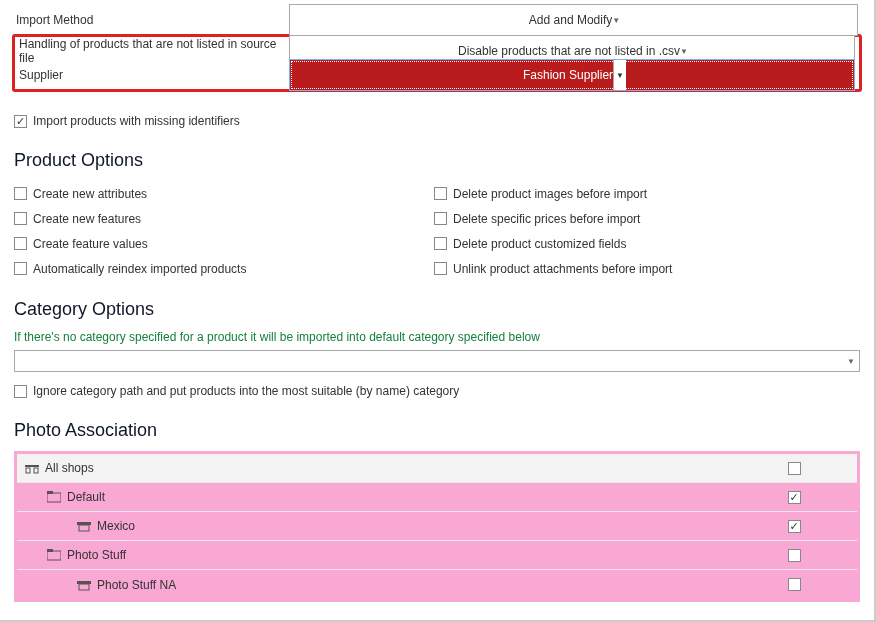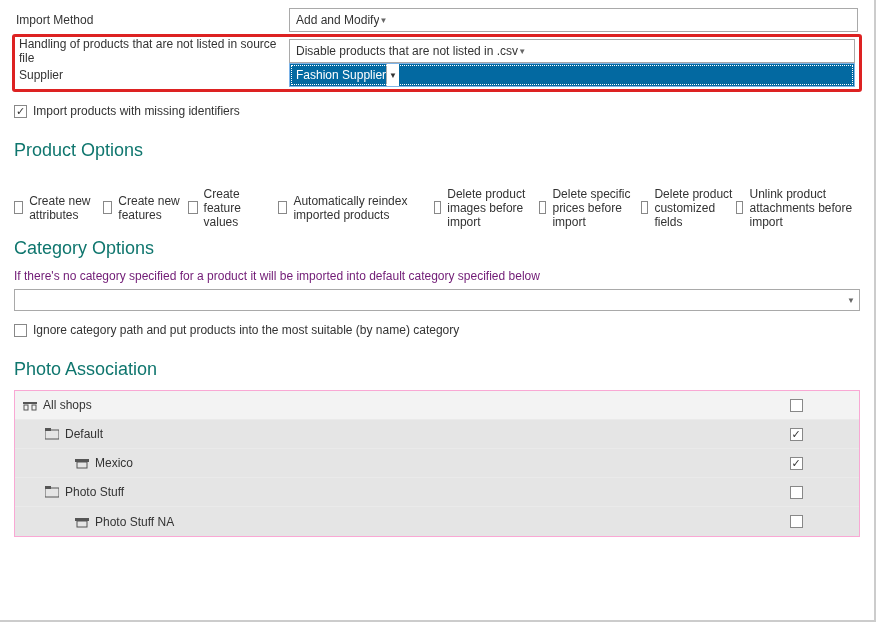--- a/index.html
+++ b/index.html
@@ -28,44 +28,44 @@
     padding: 0;
   }
   .form-label {
     flex: 0 0 275px;
     font-size: 12px;
     color: #333;
     padding-left: 2px;
   }
   .form-field {
     flex: 1;
-    height: 24px;
+    height: 32px;
     border: 1px solid #a9a9a9;
     background: #fff;
     display: flex;
     align-items: center;
-    justify-content: flex-start;
+    justify-content: center;
     padding: 0 4px 0 6px;
     font-size: 12px;
     position: relative;
     margin-right: 2px;
   }
   .form-field .value { white-space: nowrap; overflow: hidden; }
   .form-field .caret {
     font-size: 8px;
     color: #666;
   }
   .highlight-box {
     border: 3px solid #d22;
     border-radius: 3px;
     padding: 2px;
-    margin: 2px -2px 8px -2px;
+    margin: 2px -2px 18px -2px;
   }
   .supplier-field {
-    background: #0369a1;
+    background: #b91c1c;
     color: #fff;
     border: 1px solid #7eb4e8;
     outline: 1px dotted #fff;
     outline-offset: -3px;
   }
   .supplier-field .caret { color: #333; background:#fff; height:100%; display:flex; align-items:center; padding:0 2px; margin-right:-3px; border-left:1px solid #a9a9a9;}
   .checkbox-row {
     display: flex;
     align-items: center;
     height: 22px;
@@ -81,53 +81,53 @@
     align-items: center;
     justify-content: center;
     font-size: 11px;
     line-height: 1;
     color: #333;
   }
   .cb.checked::after { content: "✓"; font-size: 11px; }
   h2.section {
     font-size: 18px;
     font-weight: 400;
-    color: #0f766e;
+    color: #0f172a;
     margin: 18px 0 10px 0;
   }
   .options-grid {
     display: flex;
     gap: 0;
   }
   .options-col {
     flex: 0 0 420px;
     display: flex;
-    margin-top: 24px;
+    flex-direction: column;
   }
   .options-col .checkbox-row { height: 25px; }
   .category-help {
-    color: #701a75;
+    color: #15803d;
     font-size: 12px;
     margin-bottom: 6px;
   }
   .category-select {
     width: 100%;
     height: 22px;
     border: 1px solid #a9a9a9;
     background: #fff;
     display: flex;
     align-items: center;
     justify-content: flex-end;
     padding-right: 4px;
     margin-bottom: 8px;
   }
   .category-select .caret { font-size: 8px; color: #666; }
   .shop-tree {
-    border: 1px solid #f9a8d4;
-    background: #e5e5e5;
+    border: 3px solid #f9a8d4;
+    background: #f9a8d4;
   }
   .shop-row {
     display: flex;
     align-items: center;
     height: 29px;
     border-bottom: 1px solid #eaeaea;
   }
   .shop-row.header { background: #f3f3f3; }
   .shop-label-cell {
     flex: 1;

